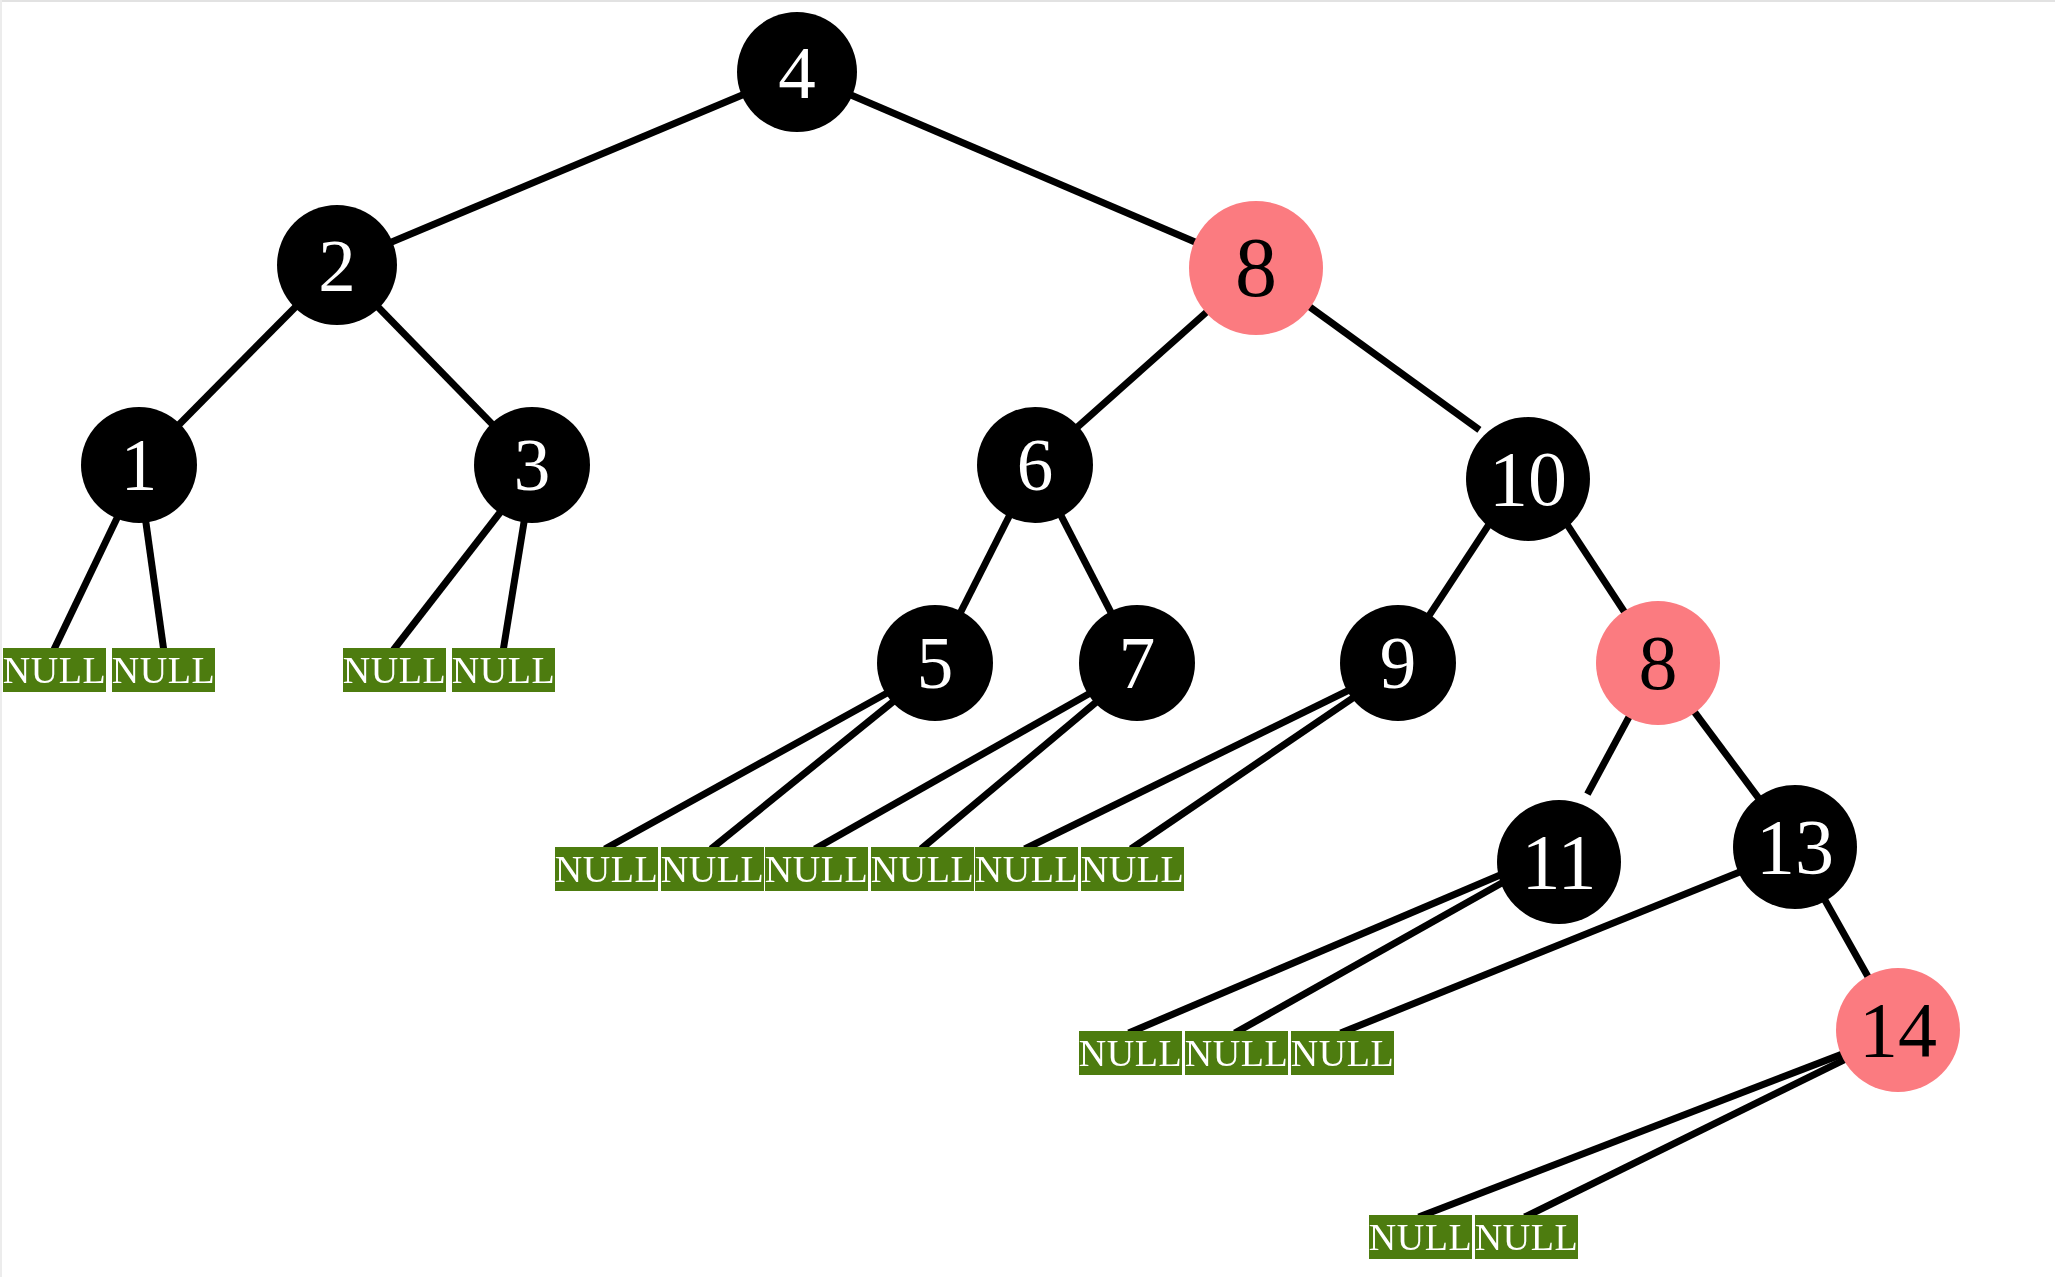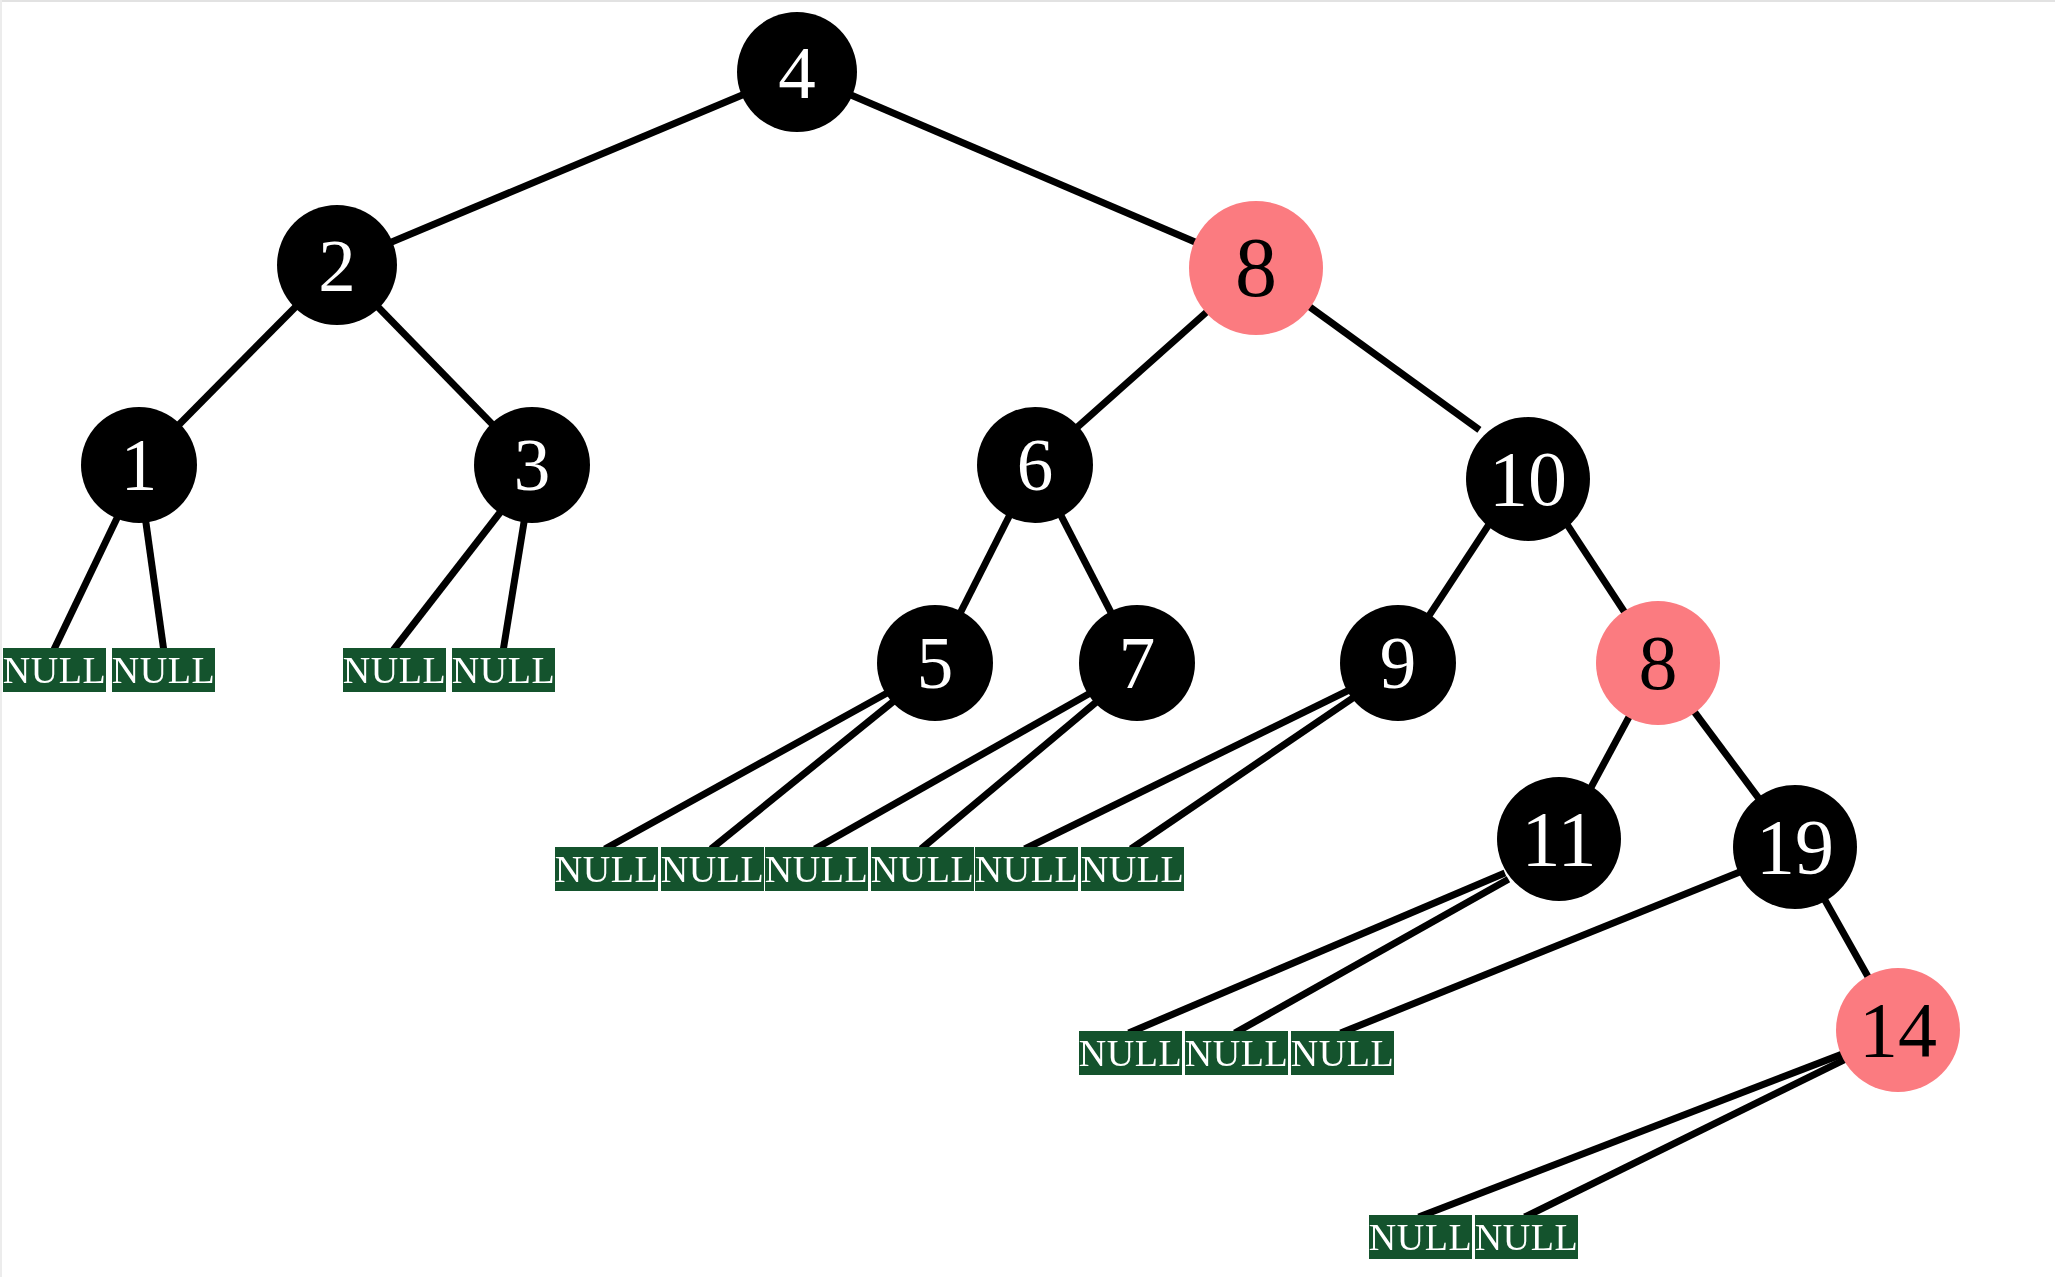--- a/index.html
+++ b/index.html
@@ -39,21 +39,21 @@
   .node.black {
     background: #000000;
     color: #ffffff;
   }
   .node.red {
     background: #fb7b80;
     color: #000000;
   }
   .nullbox {
     position: absolute;
-    background: #14532d;
+    background: #4d7c0f;
     color: #ffffff;
     display: flex;
     align-items: flex-start;
     justify-content: center;
     font-family: "Liberation Serif", "DejaVu Serif", serif;
     letter-spacing: 0.5px;
     box-sizing: border-box;
     user-select: none;
   }
   .top-rule {
@@ -139,25 +139,25 @@
       </div>
       <div class="node black" style="left: 1079px; top: 605px; width: 116px; height: 116px; font-size: 73px;">
         <span>7</span>
       </div>
       <div class="node black" style="left: 1340px; top: 605px; width: 116px; height: 116px; font-size: 73px;">
         <span>9</span>
       </div>
       <div class="node red" style="left: 1596px; top: 601px; width: 124px; height: 124px; font-size: 78px;">
         <span>8</span>
       </div>
-      <div class="node black" style="left: 1497px; top: 777px; width: 124px; height: 124px; font-size: 78px;">
+      <div class="node black" style="left: 1497px; top: 800px; width: 124px; height: 124px; font-size: 78px;">
         <span>11</span>
       </div>
       <div class="node black" style="left: 1733px; top: 785px; width: 124px; height: 124px; font-size: 78px;">
-        <span>19</span>
+        <span>13</span>
       </div>
       <div class="node red" style="left: 1836px; top: 968px; width: 124px; height: 124px; font-size: 78px; text-align: center;">
         <span>14</span>
       </div>
     </div>
   <div id="nulls-layer">
       <div class="nullbox" style="left: 3px; top: 648px; width: 103px; height: 44px; font-size: 38px;">
         <span>NULL</span>
       </div>
       <div class="nullbox" style="left: 112px; top: 648px; width: 103px; height: 44px; font-size: 38px;">

